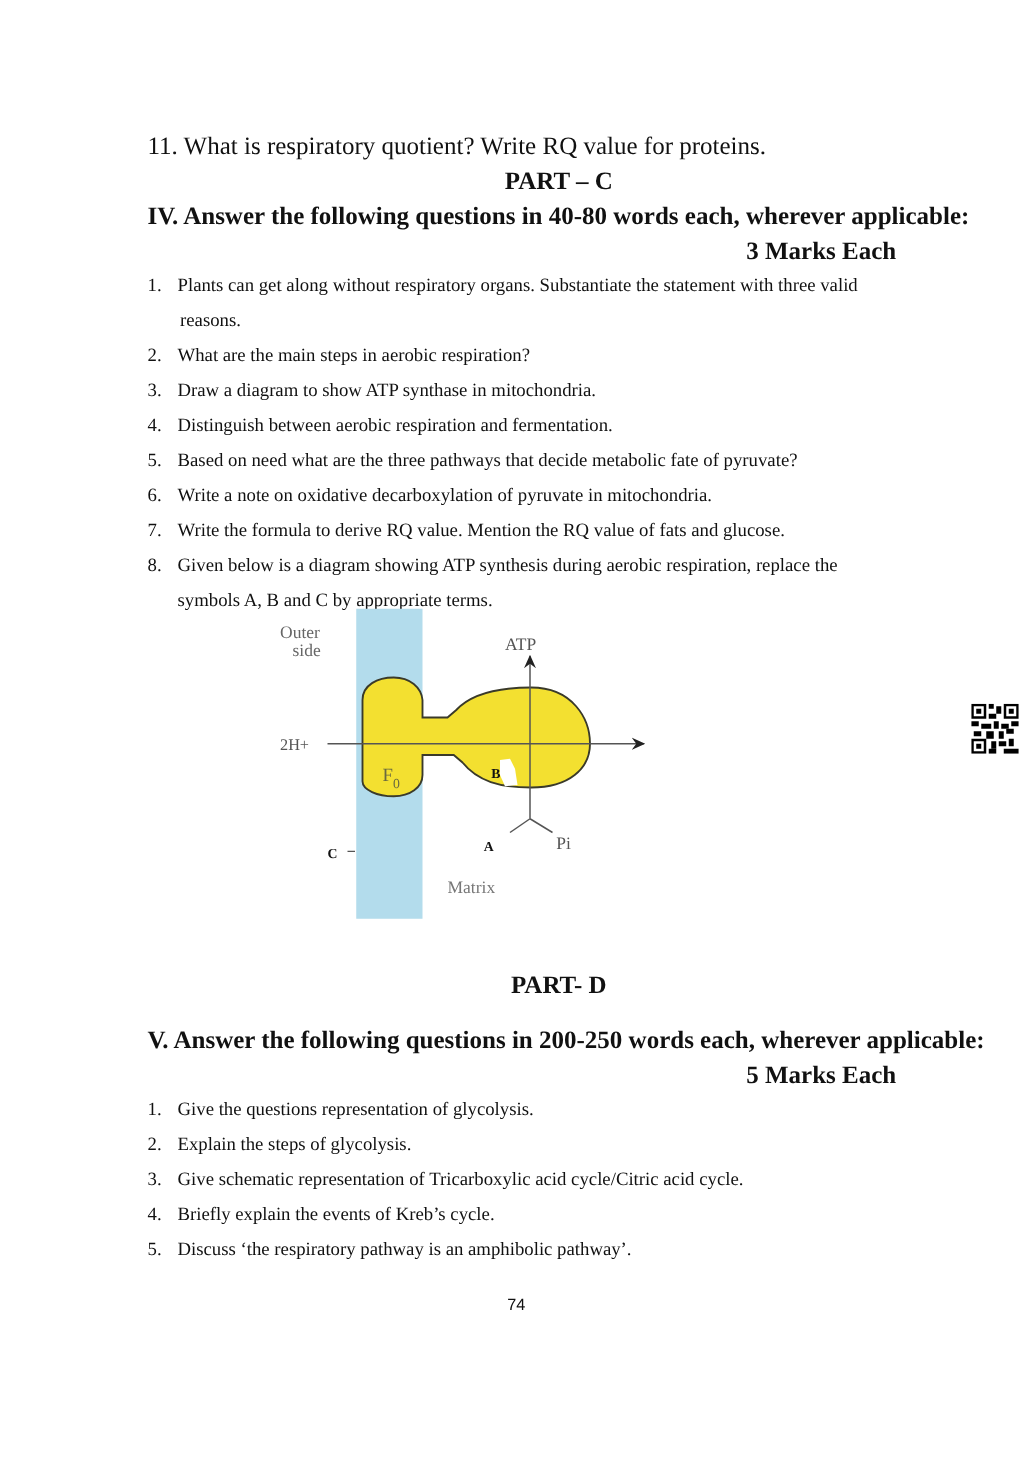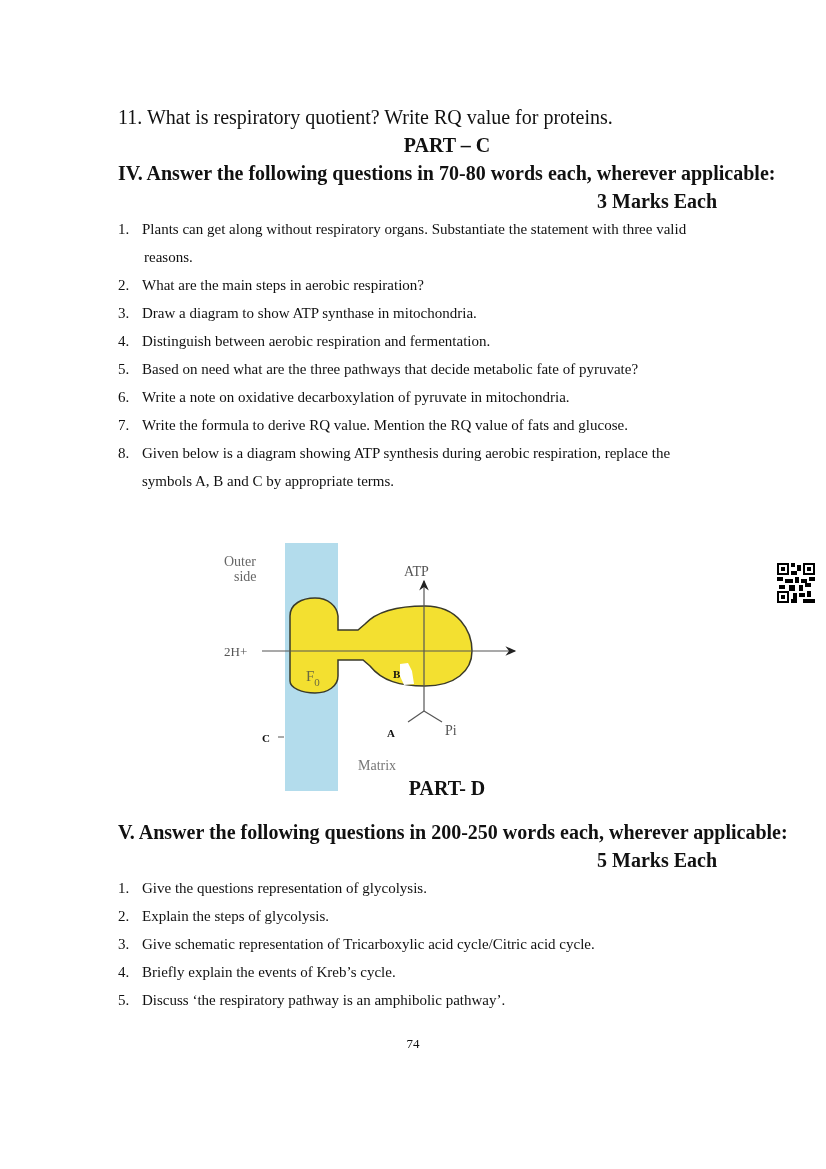--- a/index.html
+++ b/index.html
@@ -8,31 +8,31 @@
       font-family: "Liberation Serif", serif; color: #111;
     }
     .line { position: absolute; font-size: 20px; white-space: nowrap; line-height: 18px; }
     .bold { font-weight: bold; }
     .center { left: 0; width: 826px; text-align: center; padding-left: 34px; }
     .right { right: 109px; text-align: center; }
     .q { position: absolute; font-size: 15px; line-height: 18px; white-space: nowrap; }
     .q .num { position: absolute; left: 0; }
     .q .txt { position: absolute; left: 24px; }
     .pagenum { position: absolute; left: 0; width: 826px; text-align: center; top: 1036px;
-      font-family: Liberation Serif, serif; font-size: 13px; }
-    .diagram { position: absolute; left: 210px; top: 536px; width: 320px; height: 260px; }
+      font-family: Liberation Sans, sans-serif; font-size: 13px; }
+    .diagram { position: absolute; left: 210px; top: 480px; width: 320px; height: 260px; }
     .qr { position: absolute; left: 777px; top: 563px; width: 38px; height: 40px; }
   </style>
 </head>
 <body>
 
 <div class="line" style="left:118px; top:108px;">11. What is respiratory quotient? Write RQ value for proteins.</div>
 
 <div class="line bold center" style="top:136px;">PART – C</div>
-<div class="line bold" style="left:118px; top:164px;">IV. Answer the following questions in 70-80 words each, wherever applicable:</div>
+<div class="line bold" style="left:118px; top:164px;">IV. Answer the following questions in 40-80 words each, wherever applicable:</div>
 <div class="line bold right" style="top:192px;">3 Marks Each</div>
 
 <div class="q" style="left:118px; top:220px;">
   <span class="num">1.</span>
   <span class="txt">Plants can get along without respiratory organs. Substantiate the statement with three valid</span>
 </div>
 <div class="q" style="left:144px; top:248px;">reasons.</div>
 <div class="q" style="left:118px; top:276px;">
   <span class="num">2.</span>
   <span class="txt">What are the main steps in aerobic respiration?</span>

